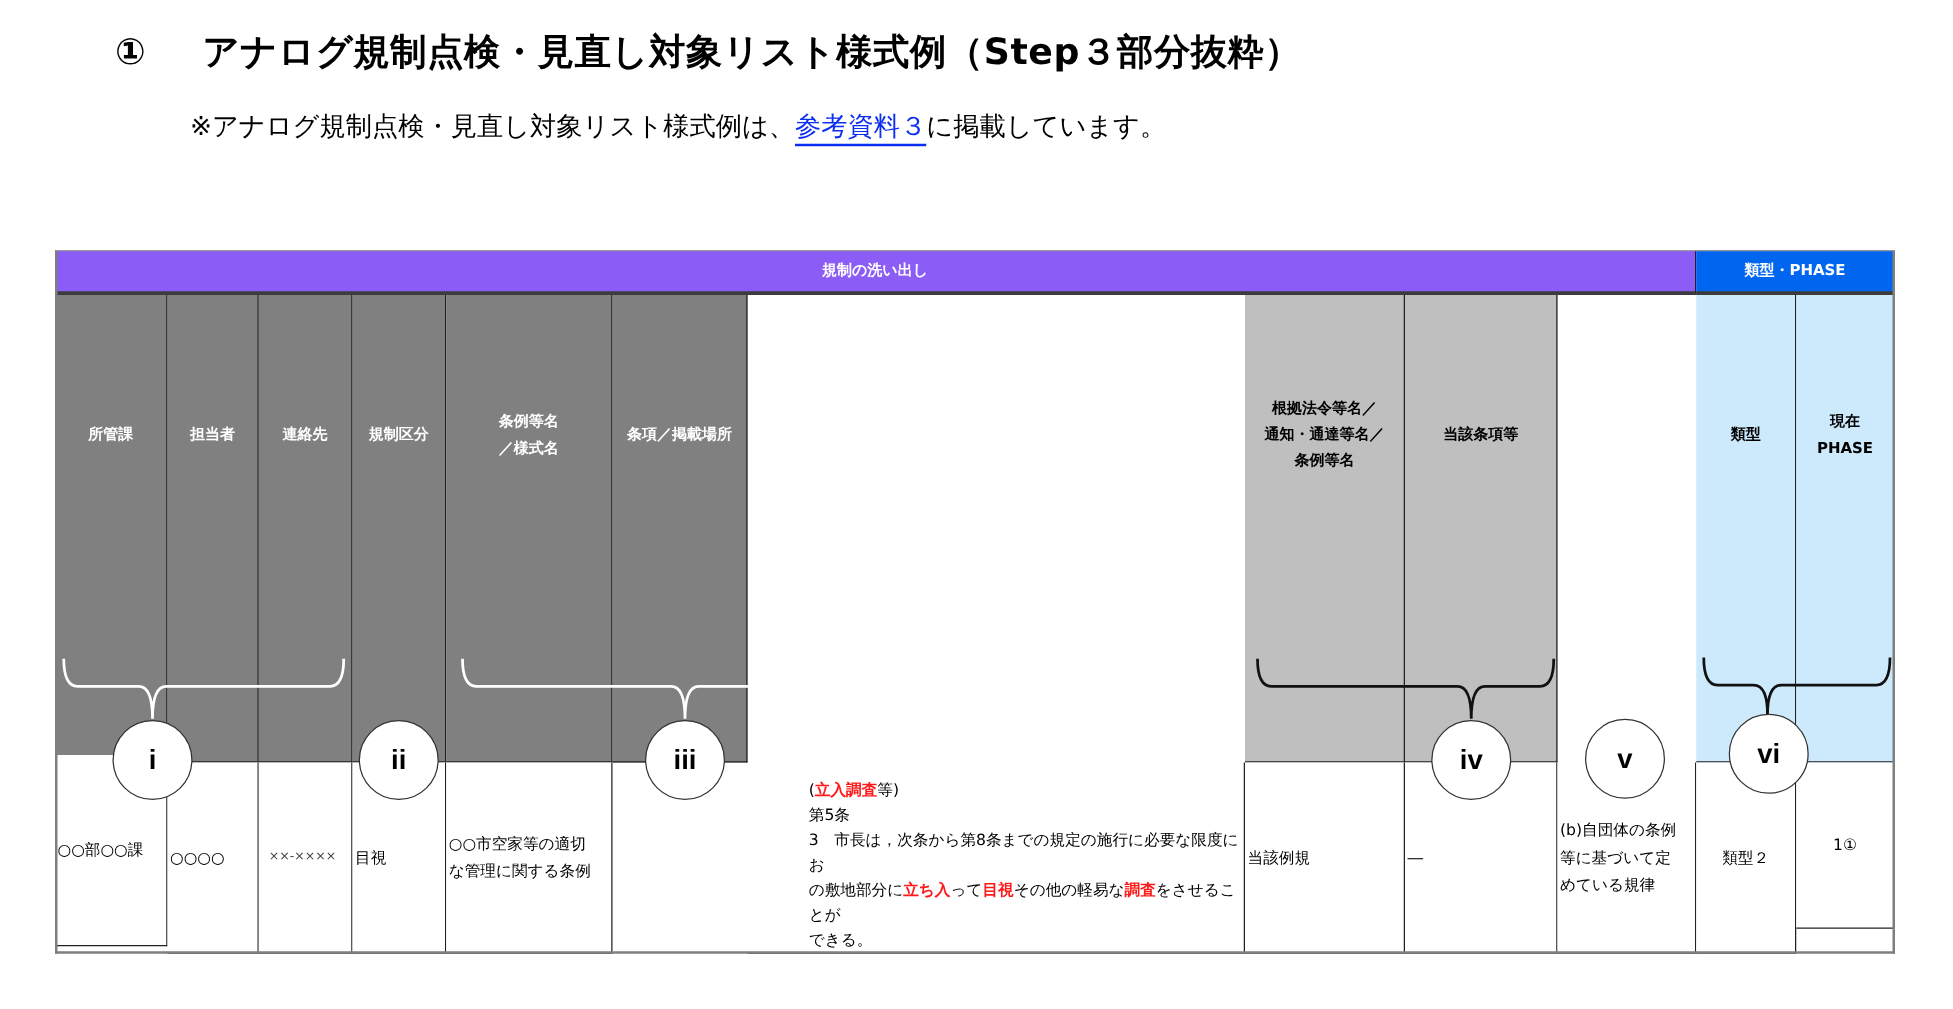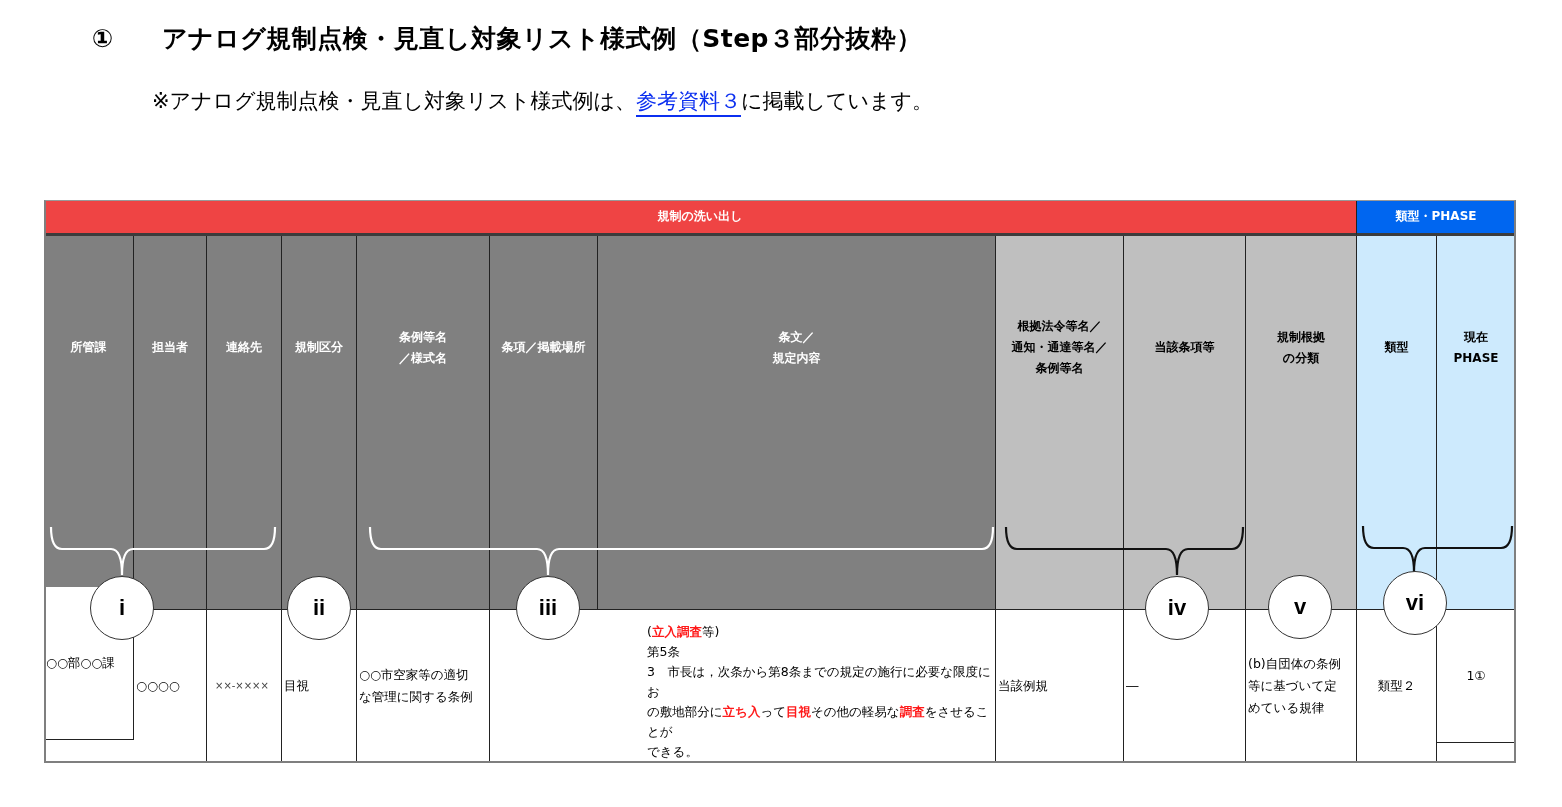--- a/index.html
+++ b/index.html
@@ -1,36 +1,36 @@
 <!DOCTYPE html>
 <html><head>
 <meta charset="utf-8">
 <style>
   * { box-sizing: border-box; margin: 0; padding: 0; }
   html, body { width: 1562px; height: 807px; background: #ffffff; overflow: hidden; }
   body { position: relative; font-family: "DejaVu Sans", "Liberation Sans", sans-serif; color: #000; }
 
   .title {
     position: absolute; left: 92px; top: 22px;
-    font-size: 25px; font-weight: bold; letter-spacing: 0.5px; white-space: nowrap;
+    font-size: 29px; font-weight: bold; letter-spacing: 0.5px; white-space: nowrap;
   }
   .title .num { display: inline-block; width: 70px; }
   .note {
     position: absolute; left: 152px; top: 87px;
     font-size: 21px; white-space: nowrap;
   }
   .note a { color: #0b2ff0; text-decoration: none; border-bottom: 2px solid #0b2ff0; padding-bottom: 2px; }
 
   .tbl { position: absolute; left: 44px; top: 200px; width: 1472px; height: 563px; }
   .cell {
     position: absolute; display: flex; align-items: center; justify-content: center;
     text-align: center; font-size: 12px; line-height: 1.75;
     border-right: 1px solid #222; border-bottom: 1px solid #222;
   }
-  .band { background: #ef4444; color: #fff; font-weight: bold; font-size: 12px; border-bottom: 3px solid #3c3c3c; }
+  .band { background: #8b5cf6; color: #fff; font-weight: bold; font-size: 12px; border-bottom: 3px solid #3c3c3c; }
   .band-blue { background: #0066f0; color: #fff; font-weight: bold; font-size: 12px; border-bottom: 3px solid #3c3c3c; }
   .hd-dark { background: #808080; color: #fff; font-weight: bold; }
   .hd-light { background: #bfbfbf; color: #000; font-weight: bold; }
   .hd-blue { background: #cdeafd; color: #000; font-weight: bold; }
   .hd { padding-bottom: 150px; }
   .bd { background: #fff; color: #000; font-size: 12.5px; justify-content: flex-start; text-align: left; padding-left: 2px; }
   .bd.center { justify-content: center; text-align: center; padding-left: 0; }
   .red { color: #ff1a1a; font-weight: bold; }
   .frame { position: absolute; left: 0; top: 0; width: 1472px; height: 563px; border: 2px solid #7f7f7f; border-top: 1px solid #999; pointer-events: none; }
 
@@ -72,45 +72,37 @@
       <span>規制区分</span>
     </div>
   <div class="cell hd-dark hd" style="left:313px;top:36px;width:133px;height:374px;flex-direction:column;">
       <span>条例等名</span>
       <span>／様式名</span>
     </div>
   <div class="cell hd-dark hd" style="left:446px;top:36px;width:108px;height:374px;flex-direction:row;">
       <span>条項／</span>
       <span>掲載場所</span>
     </div>
-  <div class="cell hd-dark hd" style="left:554px;top:36px;width:398px;height:374px;flex-direction:column;">
-      <span>条文／</span>
-      <span>規定内容</span>
-    </div>
   <div class="cell hd-light hd" style="left:952px;top:36px;width:128px;height:374px;flex-direction:column;">
       <span>根拠法令等名／</span>
       <span>通知・通達等名／</span>
       <span>条例等名</span>
     </div>
   <div class="cell hd-light hd" style="left:1080px;top:36px;width:122px;height:374px;">
       <span>当該条項等</span>
-    </div>
-  <div class="cell hd-light hd" style="left:1202px;top:36px;width:111px;height:374px;flex-direction:column;">
-      <span>規制根拠</span>
-      <span>の分類</span>
     </div>
   <div class="cell hd-blue hd" style="left:1313px;top:36px;width:80px;height:374px;">
       <span>類型</span>
     </div>
   <div class="cell hd-blue hd" style="left:1393px;top:36px;width:79px;height:374px;flex-direction:column;">
       <span>現在</span>
       <span>PHASE</span>
     </div>
 
-  <div class="cell bd" style="left:0;top:387px;width:90px;height:153px;">○○部○○課</div>
+  <div class="cell bd" style="left:0;top:404px;width:90px;height:153px;">○○部○○課</div>
   <div class="cell bd" style="left:90px;top:410px;width:73px;height:153px;">○○○○</div>
   <div class="cell bd" style="left:163px;top:410px;width:75px;height:153px;font-size:10px;color:#444;padding-left:8px;">××-××××</div>
   <div class="cell bd" style="left:238px;top:410px;width:75px;height:153px;">目視</div>
   <div class="cell bd" style="left:313px;top:410px;width:133px;height:153px;flex-direction:column;align-items:flex-start;justify-content:center;">
     <span>○○市空家等の適切</span>
     <span>な管理に関する条例</span>
   </div>
   <div class="cell bd" style="left:554px;top:410px;width:398px;height:153px;align-items:flex-start;">
     <div class="article">
       <div><span>(</span><span class="red">立入調査</span><span>等)</span></div>

